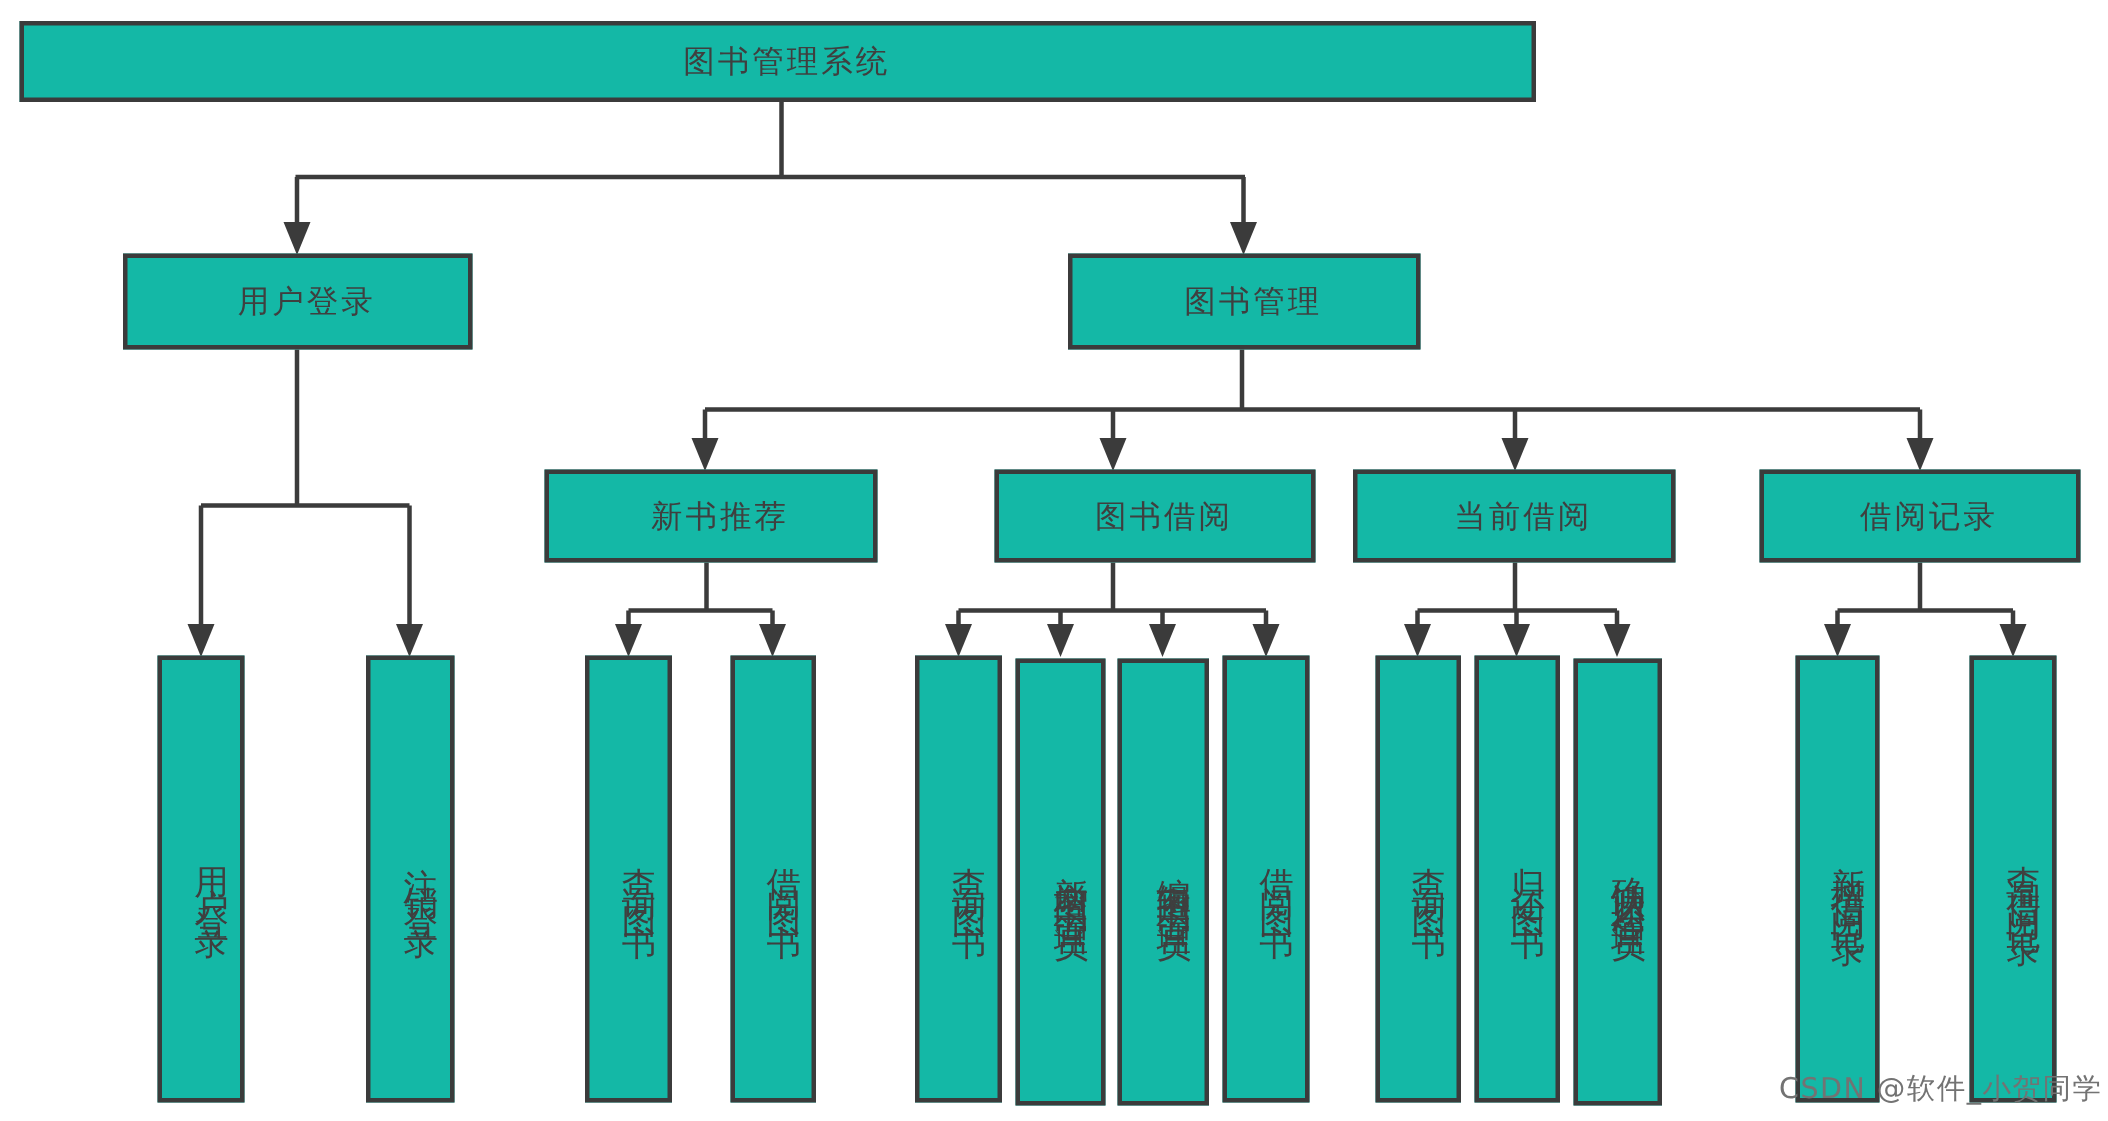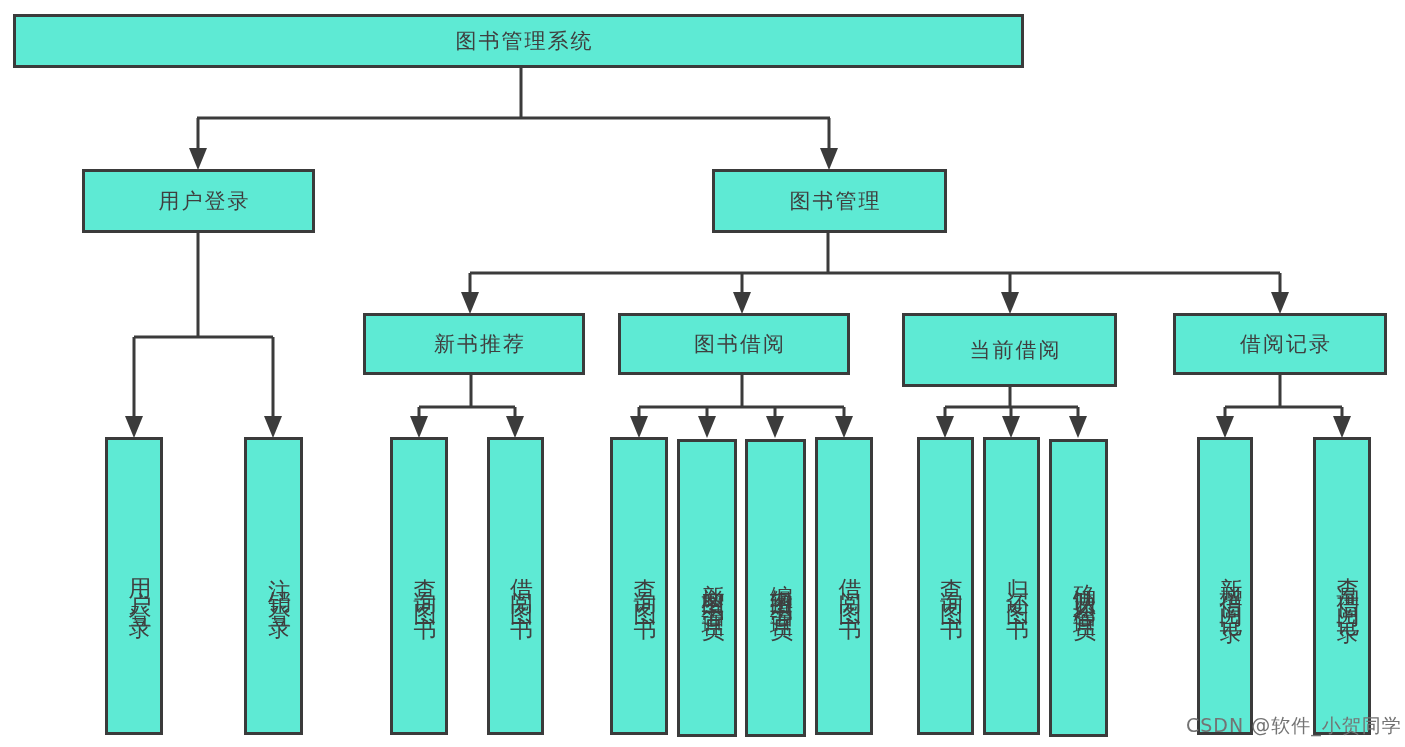--- a/index.html
+++ b/index.html
@@ -1,21 +1,21 @@
 <!DOCTYPE html>
 <html><head>
 <meta charset="utf-8">
 <style>
   html,body{margin:0;padding:0;background:#ffffff;}
   .stage{
     position:relative;width:1405px;height:747px;background:#ffffff;overflow:hidden;
     font-family:"DejaVu Sans","Liberation Sans",sans-serif;
   }
   .node{
-    position:absolute;box-sizing:border-box;border:3px solid #3b3b3b;background:#5eead4;
+    position:absolute;box-sizing:border-box;border:3px solid #3b3b3b;background:#14b8a6;
     display:flex;align-items:center;justify-content:center;color:#3f3f3f;padding-left:12px;
   }
   .h{font-size:21px;letter-spacing:2px;white-space:nowrap;}
   .v{writing-mode:vertical-rl;text-orientation:mixed;font-size:23px;line-height:1;}
   .v4{letter-spacing:13px;}
   .v6{letter-spacing:9px;}
   .v9{letter-spacing:5px;}
   .connectors{position:absolute;left:0;top:0;pointer-events:none;}
   .connectors path{stroke:#3b3b3b;stroke-width:3;fill:none;}
   .connectors polygon{fill:#3b3b3b;stroke:none;}
@@ -71,22 +71,22 @@
       <polygon points="1333,416 1351,416 1342,438"></polygon>
     </g>
   </svg>
 
   <div class="node h" style="left:13px;top:14px;width:1011px;height:54px">图书管理系统</div>
 
   <div class="node h" style="left:82px;top:169px;width:233px;height:64px">用户登录</div>
   <div class="node h" style="left:712px;top:169px;width:235px;height:64px">图书管理</div>
 
   <div class="node h" style="left:363px;top:313px;width:222px;height:62px">新书推荐</div>
-  <div class="node h" style="left:618px;top:313px;width:232px;height:62px">图书借阅</div>
-  <div class="node h" style="left:902px;top:313px;width:215px;height:74px">当前借阅</div>
+  <div class="node h" style="left:663px;top:313px;width:214px;height:62px">图书借阅</div>
+  <div class="node h" style="left:902px;top:313px;width:215px;height:62px">当前借阅</div>
   <div class="node h" style="left:1173px;top:313px;width:214px;height:62px">借阅记录</div>
 
   <div class="node v v4" style="left:105px;top:437px;width:58px;height:298px">用户登录</div>
   <div class="node v v4" style="left:244px;top:437px;width:59px;height:298px">注销登录</div>
 
   <div class="node v v4" style="left:390px;top:437px;width:58px;height:298px">查询图书</div>
   <div class="node v v4" style="left:487px;top:437px;width:57px;height:298px">借阅图书</div>
 
   <div class="node v v4" style="left:610px;top:437px;width:58px;height:298px">查询图书</div>
   <div class="node v v9" style="left:677px;top:439px;width:60px;height:298px">新增图书（管理员）</div>

